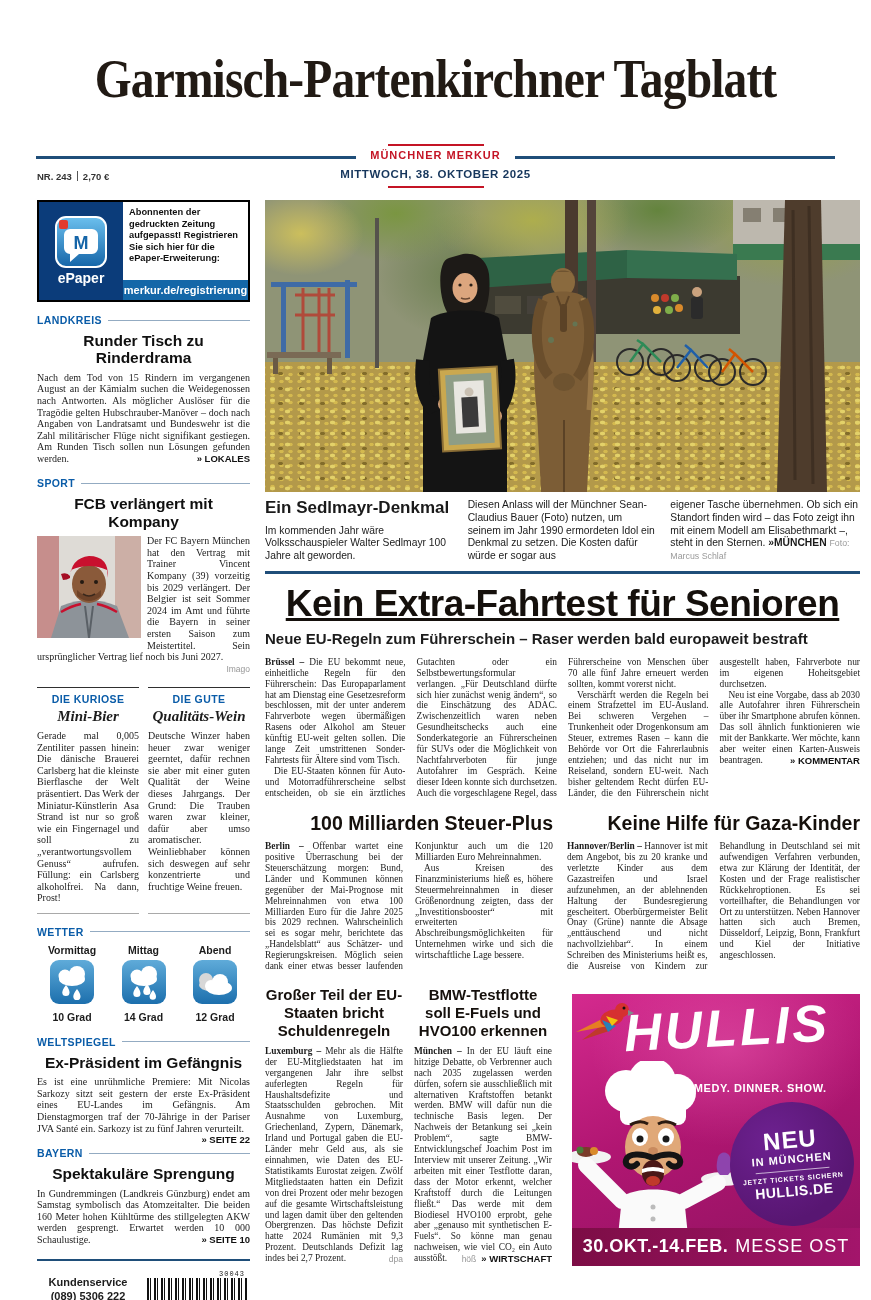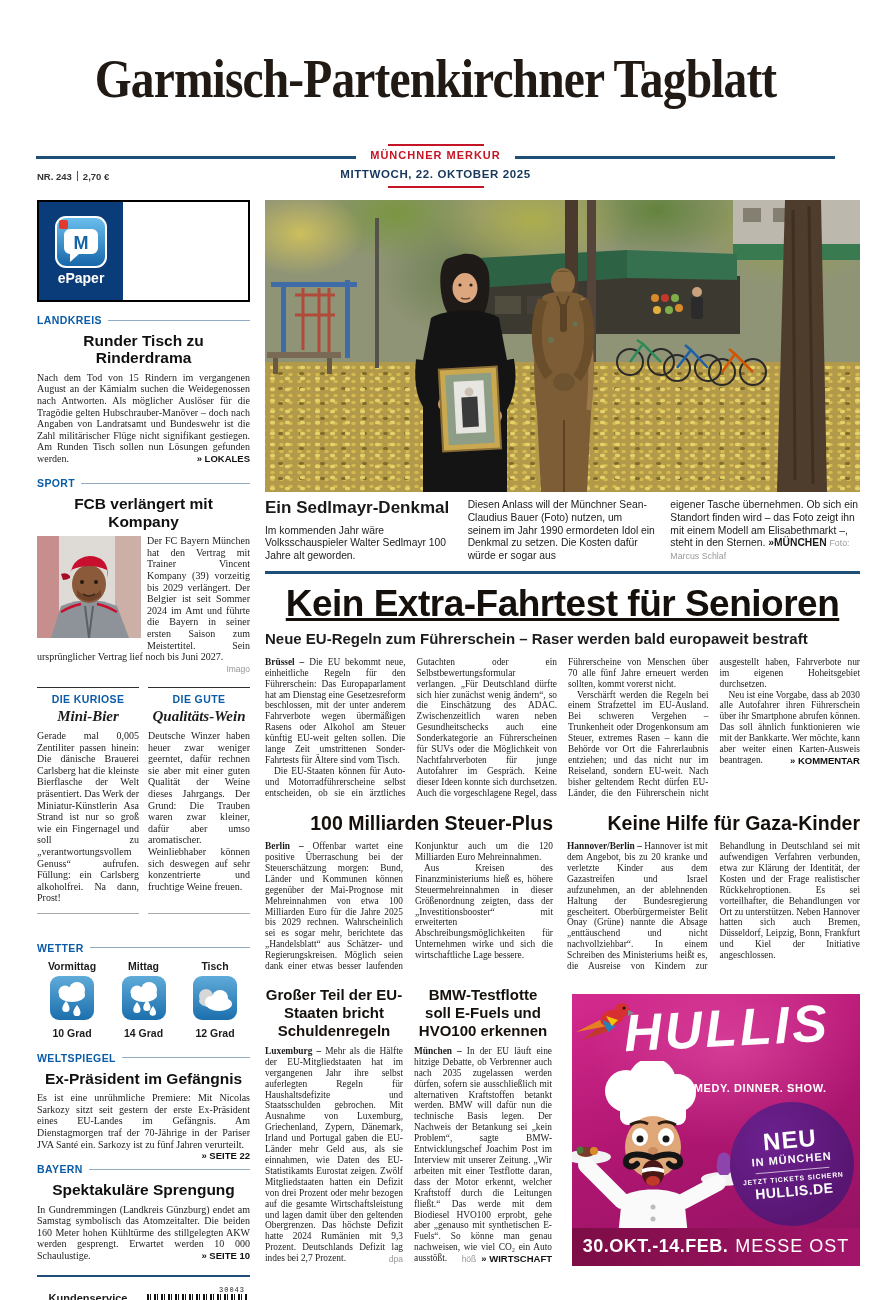--- a/index.html
+++ b/index.html
@@ -37,21 +37,21 @@
   .lc-headline{font:700 15.5px/1.12 "Liberation Sans",sans-serif;text-align:center;margin:6px 0 5px;color:#101010;}
   .bp{font-size:10px;line-height:11.6px;text-align:justify;margin:0;hyphens:auto;}
   .bp + .bp{text-indent:9px;}
   .dateline{font-weight:700;}
   .ref{float:right;font:700 9.5px "Liberation Sans",sans-serif;margin-left:5px;color:#111;}
   .credit{float:right;font:400 8.5px "Liberation Sans",sans-serif;color:#979797;margin-left:7px;padding-top:1px;}
   
   .sport-media{float:left;width:104px;height:102px;margin:1px 6px 2px 0;background:#d8d4d0;overflow:hidden;}
   .sport-clear{clear:both;}
   
-  .duo{display:flex;gap:9px;margin-bottom:28px;}
+  .duo{display:flex;gap:9px;margin-bottom:12px;}
   .duo-col{flex:1;border-top:1.5px solid #2f2f2f;border-bottom:1px solid #a9a9a9;padding:5px 0 9px;}
   .duo-col .sec-label{display:block;text-align:center;}
   .duo-headline{font:italic 700 15px/1.15 "Liberation Serif",serif;text-align:center;margin:3px 0 5px;}
   
   .wx-row{display:flex;justify-content:space-between;padding:5px 4px 0;}
   .wx{width:62px;text-align:center;}
   .wx-time{font:700 10.5px "Liberation Sans",sans-serif;margin-bottom:4px;}
   .wx-temp{font:700 10.5px "Liberation Sans",sans-serif;margin-top:3px;}
   
   .service{border-top:2px solid #1f4e79;margin-top:4px;padding-top:9px;display:flex;gap:8px;align-items:flex-start;}
@@ -126,40 +126,44 @@
     <span>NR. 243</span><span class="sep"></span><span>2,70 €</span>
   </div>
   <div class="brand-row">
     <div class="brand-line"></div>
     <div class="brand-center">
       <div class="red-rule"></div>
       <div class="brand-name">MÜNCHNER MERKUR</div>
     </div>
     <div class="brand-line"></div>
   </div>
-  <div class="brand-date">MITTWOCH, 22. OKTOBER 2025</div>
+  <div class="brand-date">MITTWOCH, 38. OKTOBER 2025</div>
   <div class="red-rule-bottom"></div>
 
   <div class="left-col">
 
     <div class="epaper-box">
       <div class="epaper-left">
         <svg width="52" height="52" viewBox="0 0 52 52">
           <defs>
               <linearGradient id="mg" x1="0" y1="0" x2="0" y2="1">
             <stop offset="0" stop-color="#6cc0ee"></stop>
                 <stop offset="1" stop-color="#1565a8"></stop>
               </linearGradient>
             </defs>
           <rect x="1" y="1" width="50" height="50" rx="10" fill="url(#mg)" stroke="#fff" stroke-width="2"></rect>
           <rect x="4" y="4" width="9" height="9" rx="2" fill="#e23b2e"></rect>
           <path d="M15 13 h22 a6 6 0 0 1 6 6 v13 a6 6 0 0 1 -6 6 h-13 l-9 8 v-8 a6 6 0 0 1 -6 -6 v-13 a6 6 0 0 1 6 -6 z" fill="#fff"></path>
           <text x="26" y="33" text-anchor="middle" font-family="Liberation Sans, sans-serif" font-size="18" font-weight="bold" fill="#1565a8">M</text>
         </svg>
         <div class="epaper-label">ePaper</div>
+      </div>
+      <div class="epaper-right">
+        <div class="epaper-text">Abonnenten der gedruckten Zeitung aufgepasst! Registrieren Sie sich hier für die ePaper-Erweiterung:</div>
+        <div class="epaper-url">merkur.de/registrierung</div>
       </div>
     </div>
 
     <div class="sec">
       <div class="sec-head">
           <span class="sec-label">LANDKREIS</span>
           <span class="sec-rule"></span>
         </div>
       <div class="lc-headline">Runder Tisch zu Rinderdrama</div>
       <div>
@@ -245,21 +249,21 @@
             <circle cx="15" cy="16" r="6.5" fill="#fff"></circle>
               <circle cx="27" cy="14" r="8" fill="#fff"></circle>
               <ellipse cx="22" cy="19" rx="13" ry="7" fill="#fff"></ellipse>
             <path d="M15 26 C17.5 29.5 18.5 31.5 18.5 33.5 A3.6 3.6 0 1 1 11.3 33.5 C11.3 31.5 12.5 29.5 15 26 Z" fill="#fff"></path>
             <path d="M25 24 C27.5 27.5 28.5 29.5 28.5 31.5 A3.6 3.6 0 1 1 21.3 31.5 C21.3 29.5 22.5 27.5 25 24 Z" fill="#fff"></path>
             <path d="M31 30 C33 33 34 34.8 34 36.5 A3.2 3.2 0 1 1 27.6 36.5 C27.6 34.8 28.8 33 31 30 Z" fill="#fff"></path>
           </svg>
           <div class="wx-temp">14 Grad</div>
         </div>
         <div class="wx">
-          <div class="wx-time">Tisch</div>
+          <div class="wx-time">Abend</div>
           <svg width="44" height="44" viewBox="0 0 44 44">
             <rect width="44" height="44" rx="9" fill="url(#wb1)"></rect>
             <circle cx="13" cy="20" r="7" fill="#d7d7d7"></circle>
               <ellipse cx="17" cy="25" rx="11" ry="6" fill="#d7d7d7"></ellipse>
             <circle cx="27" cy="22" r="8" fill="#fff"></circle>
               <circle cx="18" cy="26" r="6" fill="#fff"></circle>
               <ellipse cx="26" cy="28" rx="13" ry="7" fill="#fff"></ellipse>
           </svg>
           <div class="wx-temp">12 Grad</div>
         </div>

